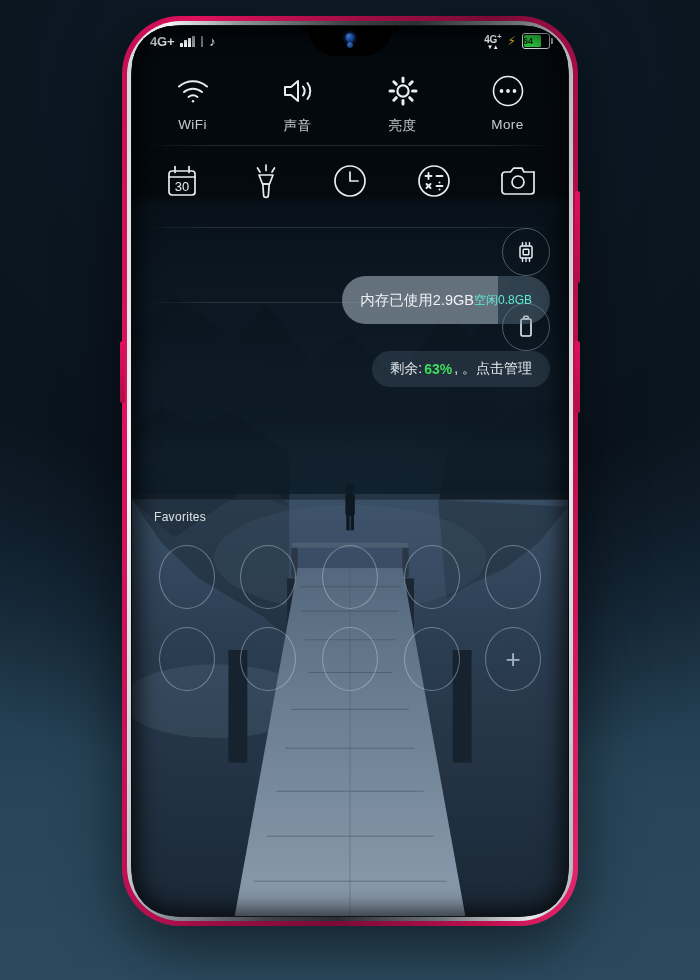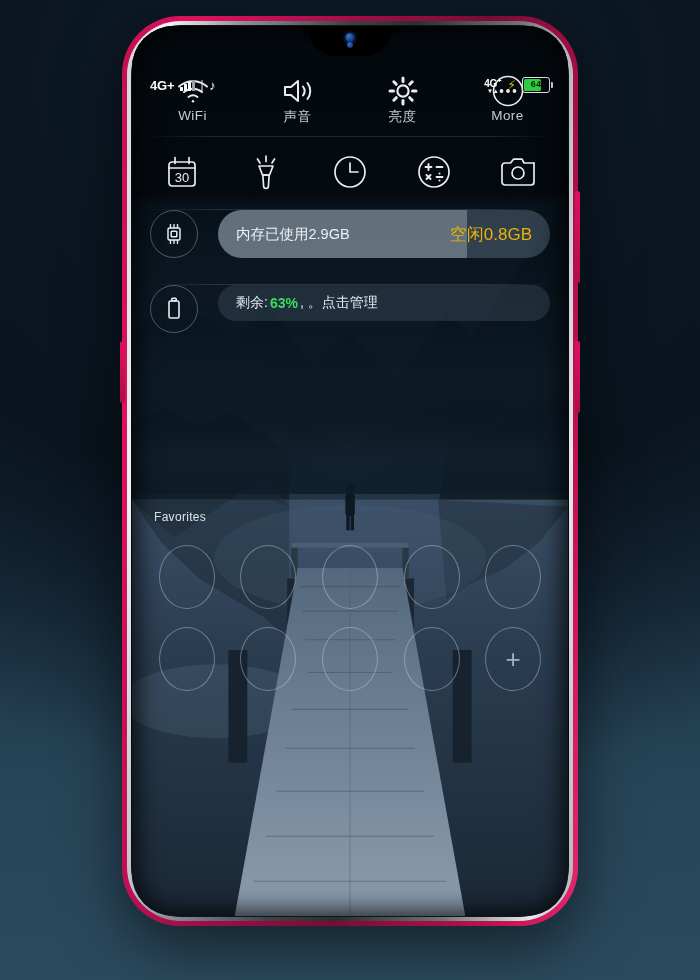--- a/index.html
+++ b/index.html
@@ -79,82 +79,82 @@
       rgba(4,9,14,.985) 36%,
       rgba(6,15,23,.955) 38%,
       rgba(8,19,29,.93) 62%,
       rgba(10,23,34,.90) 85%,
       rgba(12,28,40,.82) 100%);
   }
 
   
   #statusbar{
     position:absolute; left:0; right:0; top:0; height:30px; z-index:25;
-    display:flex; align-items:center; padding:0 18px; color:#fff;margin-top:44px;
+    display:flex; align-items:center; padding:0 18px; color:#fff;
   }
   #sb-left{ display:flex; align-items:center; gap:6px; }
   #sb-right{ display:flex; align-items:center; gap:6px; margin-left:auto; }
   .sb-txt{ font-size:13px; font-weight:bold; letter-spacing:-.2px; }
   .sig-bars{ display:flex; align-items:flex-end; gap:1.5px; height:11px; }
   .sig-bars i{ display:block; width:2.5px; background:#fff; border-radius:.5px; }
   .sig-bars i:nth-child(1){ height:4px; }
   .sig-bars i:nth-child(2){ height:6.5px; }
   .sig-bars i:nth-child(3){ height:9px; }
   .sig-bars i:nth-child(4){ height:11px; background:#9aa0a6; }
   .sig-bars.dim i{ background:#d7dadd; }
   #music-note{ font-size:13px; }
   #sb-4g2{ position:relative; font-size:10px; font-weight:bold; letter-spacing:-.2px; }
   #sb-4g2 sup{ font-size:8px; }
   .arrows{ font-size:6px; line-height:5px; display:flex; gap:1px;
            justify-content:center; color:#fff; margin-top:-1px; }
   #bolt{ color:#f5c518; font-size:12px; }
   .batt{
     position:relative; width:28px; height:16px; border:1.5px solid #dfe3e6;
-    border-radius:3px; display:flex; align-items:center; justify-content:center;font-family:Liberation Mono, monospace;
+    border-radius:3px; display:flex; align-items:center; justify-content:flex-start;
   }
   .batt:after{ content:""; position:absolute; right:-4px; top:4px;
     width:2.5px; height:6px; background:#dfe3e6; border-radius:0 1px 1px 0; }
   .batt-fill{ position:absolute; left:1px; top:1px; bottom:1px; width:64%;
     background:#2ecc40; border-radius:1.5px; }
   .batt-num{ position:relative; font-size:9px; font-weight:bold; color:#0a2a0a; z-index:2; }
 
   
   #clock-hidden{
     position:absolute; left:50%; transform:translateX(-50%); top:4px;
     font-size:15px; color:#e8eaec; letter-spacing:1px; z-index:20; opacity:.75;
   }
 
   
   #qs-wrap{ position:absolute; left:0; right:0; top:34px; z-index:20; }
   .qs-row{ display:flex; }
   .qs-row.r1{ padding:14px 8px 10px; }
   .qs-row.r2{ padding:18px 8px 20px; }
-  .qs-item{ flex:1; display:flex; flex-direction:column; align-items:center; }
+  .qs-item{ flex:1; display:flex; flex-direction:column; align-items:center; gap:9px; }
   .qs-ico{ height:34px; display:flex; align-items:center; justify-content:center; }
   .qs-lbl{ font-size:13.5px; color:#c7ccd1; letter-spacing:.4px; }
   .divider{ height:1px; margin:0 12px;
     background:linear-gradient(90deg,rgba(255,255,255,0) 0%,rgba(255,255,255,.13) 18%,rgba(255,255,255,.13) 82%,rgba(255,255,255,0) 100%); }
 
   
-  .info-row{ display:flex; align-items:flex-start; padding:0 18px; height:74px; }
+  .info-row{ display:flex; align-items:flex-end; padding:0 18px; height:74px;flex-direction:column; }
   .info-ico{
     width:48px; height:48px; border-radius:50%;
     border:1px solid rgba(190,205,220,.38);
     display:flex; align-items:center; justify-content:center; flex:none;
   }
   .info-body{ flex:1; margin-left:20px; }
   .mem-bar{
     position:relative; height:48px; border-radius:24px; overflow:hidden;
     background:rgba(108,130,148,.40);
     display:flex; align-items:center; padding:0 18px;
   }
   .mem-fill{ position:absolute; left:0; top:0; bottom:0; width:75.5%;
     background:rgba(170,180,190,.42); }
   .mem-used{ position:relative; font-size:14.5px; color:#eef1f4; }
-  .mem-free{ position:relative; margin-left:auto; font-size:17px; color:#eab308; }
+  .mem-free{ position:relative; margin-left:auto; font-size:12px; color:#5eead4; }
   .batt-bar{
     height:36px; border-radius:24px; background:rgba(108,130,148,.22);
     display:flex; align-items:center; padding:0 18px;
     font-size:14px; color:#e3e8ec;
   }
   .pct-green{ color:#3ddc5c; font-weight:bold; padding:0 2px; }
 
   
   #fav-wrap{ position:absolute; left:0; right:0; top:470px; z-index:20; }
   #fav-title{ font-size:12px; color:#dfe4e9; padding:14px 0 12px 22px; letter-spacing:.3px; }

